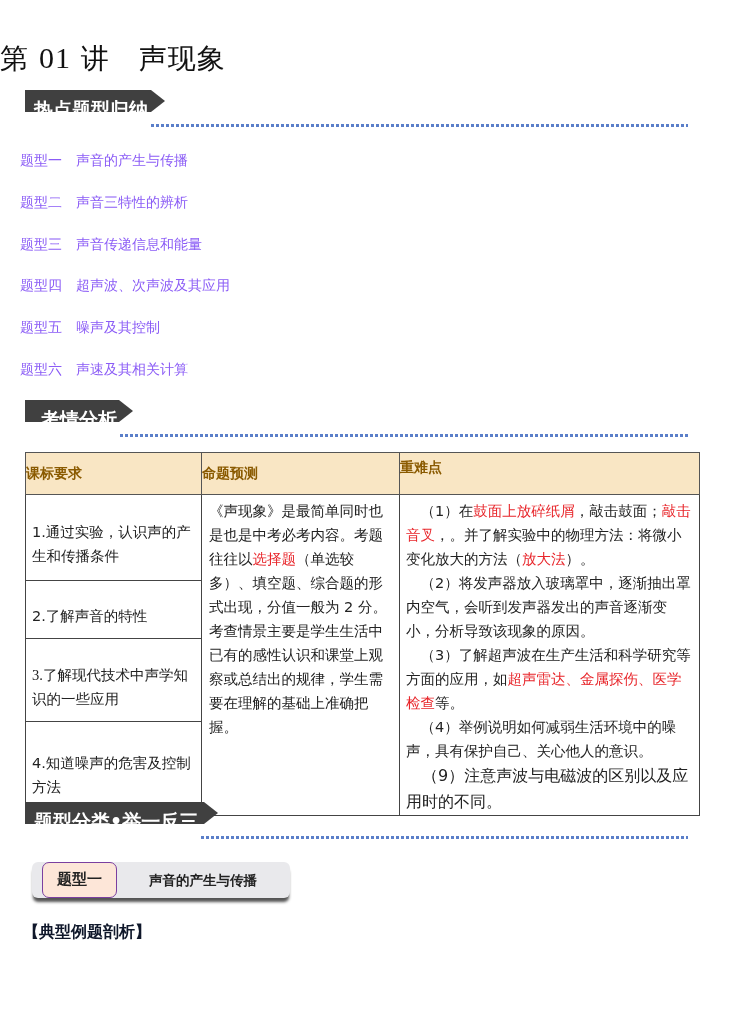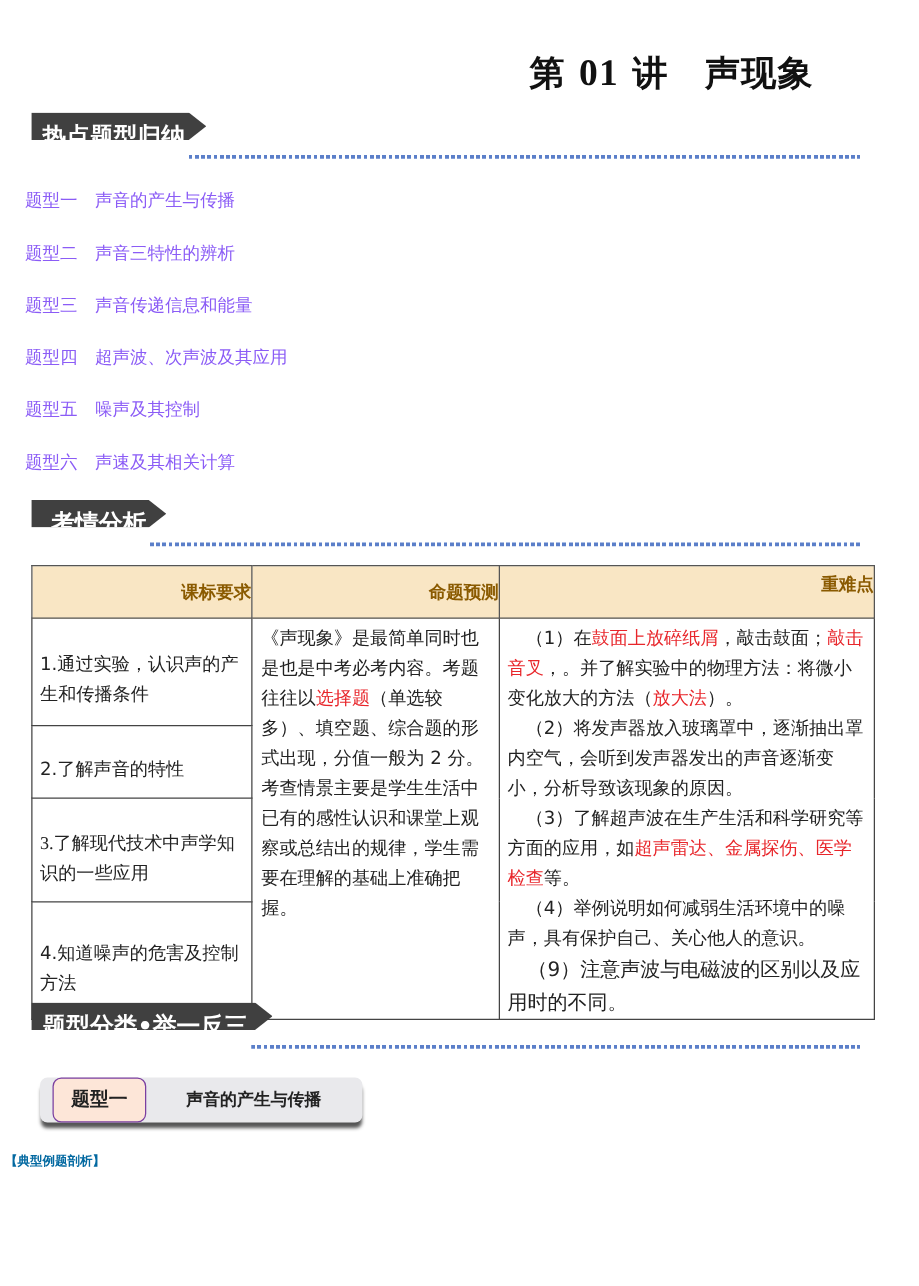--- a/index.html
+++ b/index.html
@@ -1,21 +1,21 @@
 <!DOCTYPE html>
 <html><head>
   <meta charset="utf-8">
   <style>
     * { box-sizing: border-box; margin: 0; padding: 0; }
     html, body { width: 735px; height: 1029px; background: #ffffff; overflow: hidden; }
     body { position: relative; font-family: "DejaVu Sans", "Liberation Sans", sans-serif; color: #222; }
 
     .page-title {
-      position: absolute; top: 40px; left: 0; width: 651px; text-align: right;
-      font-family: "DejaVu Serif", "Liberation Serif", serif; font-weight: bold;
+      position: absolute; top: 40px; left: 0; width: 651px; text-align: left;
+      font-family: "DejaVu Serif", "Liberation Serif", serif; font-weight: normal;
       font-size: 28px; letter-spacing: 1px; color: #111;
     }
     .page-title .num { font-family: "Liberation Serif", serif; font-size: 30px; }
 
     .section-banner { position: absolute; left: 25px; height: 38px; }
     .banner-tag {
       position: absolute; left: 0; top: 0; height: 22px;
       background: #404040; color: #fff; font-size: 19px; font-weight: bold;
       line-height: 38px; padding-left: 9px;
       clip-path: polygon(0 0, calc(100% - 14px) 0, 100% 50%, calc(100% - 14px) 100%, 0 100%);
@@ -28,21 +28,21 @@
     .toc-list { position: absolute; left: 20px; top: 152px; }
     .toc-item { position: absolute; left: 0; height: 20px; font-size: 14px; white-space: nowrap; color: #8b5cf6; }
     .toc-item .tlabel { display: inline-block; width: 56px; }
 
     .analysis-table {
       position: absolute; left: 25px; top: 452px; width: 674px;
       border-collapse: collapse; table-layout: fixed;
     }
     .analysis-table th {
       background: #f9e6c4; color: #8a5a00; font-size: 14px; font-weight: bold;
-      border: 1.5px solid #555; height: 42px; text-align: right;
+      border: 1.5px solid #555; height: 42px; text-align: left;
     }
     .analysis-table td { border: 1.5px solid #444; vertical-align: top; font-size: 14.5px; line-height: 24px; color: #222; margin-top: 12px; }
     .req-cell { height: 76px; padding: 13px 6px 0 6px; vertical-align: middle !important; }
     .red { color: #e8262b; }
 
     .pred-cell { padding: 4px 6px 0 7px; }
     .key-cell { padding: 4px 6px 0 6px; }
     .key-para { text-indent: 1em; }
     .key-para.last { font-size: 16px; line-height: 26px; }
 
@@ -51,21 +51,21 @@
       background: #e9e9ec; border-radius: 6px;
       box-shadow: 0 5px 3px -1px #555;
     }
     .type-chip {
       position: absolute; left: 10px; top: 0; width: 75px; height: 36px;
       background: #fde6d8; border: 1.5px solid #7b3fa0; border-radius: 7px;
       font-size: 15px; font-weight: bold; color: #222; text-align: center; line-height: 33px;
     }
     .type-title { position: absolute; left: 117px; top: 0; line-height: 36px; font-size: 13.5px; font-weight: bold; color: #222; }
 
-    .example-heading { position: absolute; left: 4px; top: 922px; font-size: 10px; font-weight: bold; color: #0369a1; }
+    .example-heading { position: absolute; left: 23px; top: 922px; font-size: 16px; font-weight: bold; color: #0f172a; }
   </style>
 </head>
 <body>
 
 <div class="page-title">
   <span>第</span>
   <span class="num">01</span>
   <span>讲　声现象</span>
 </div>
 

